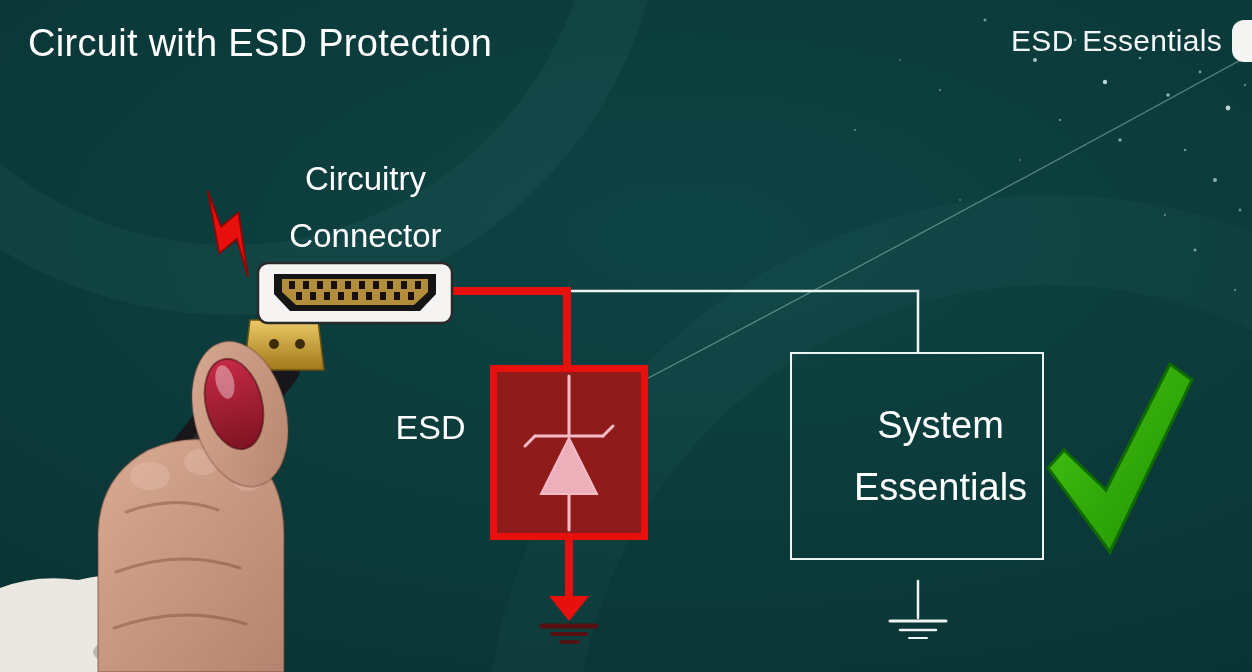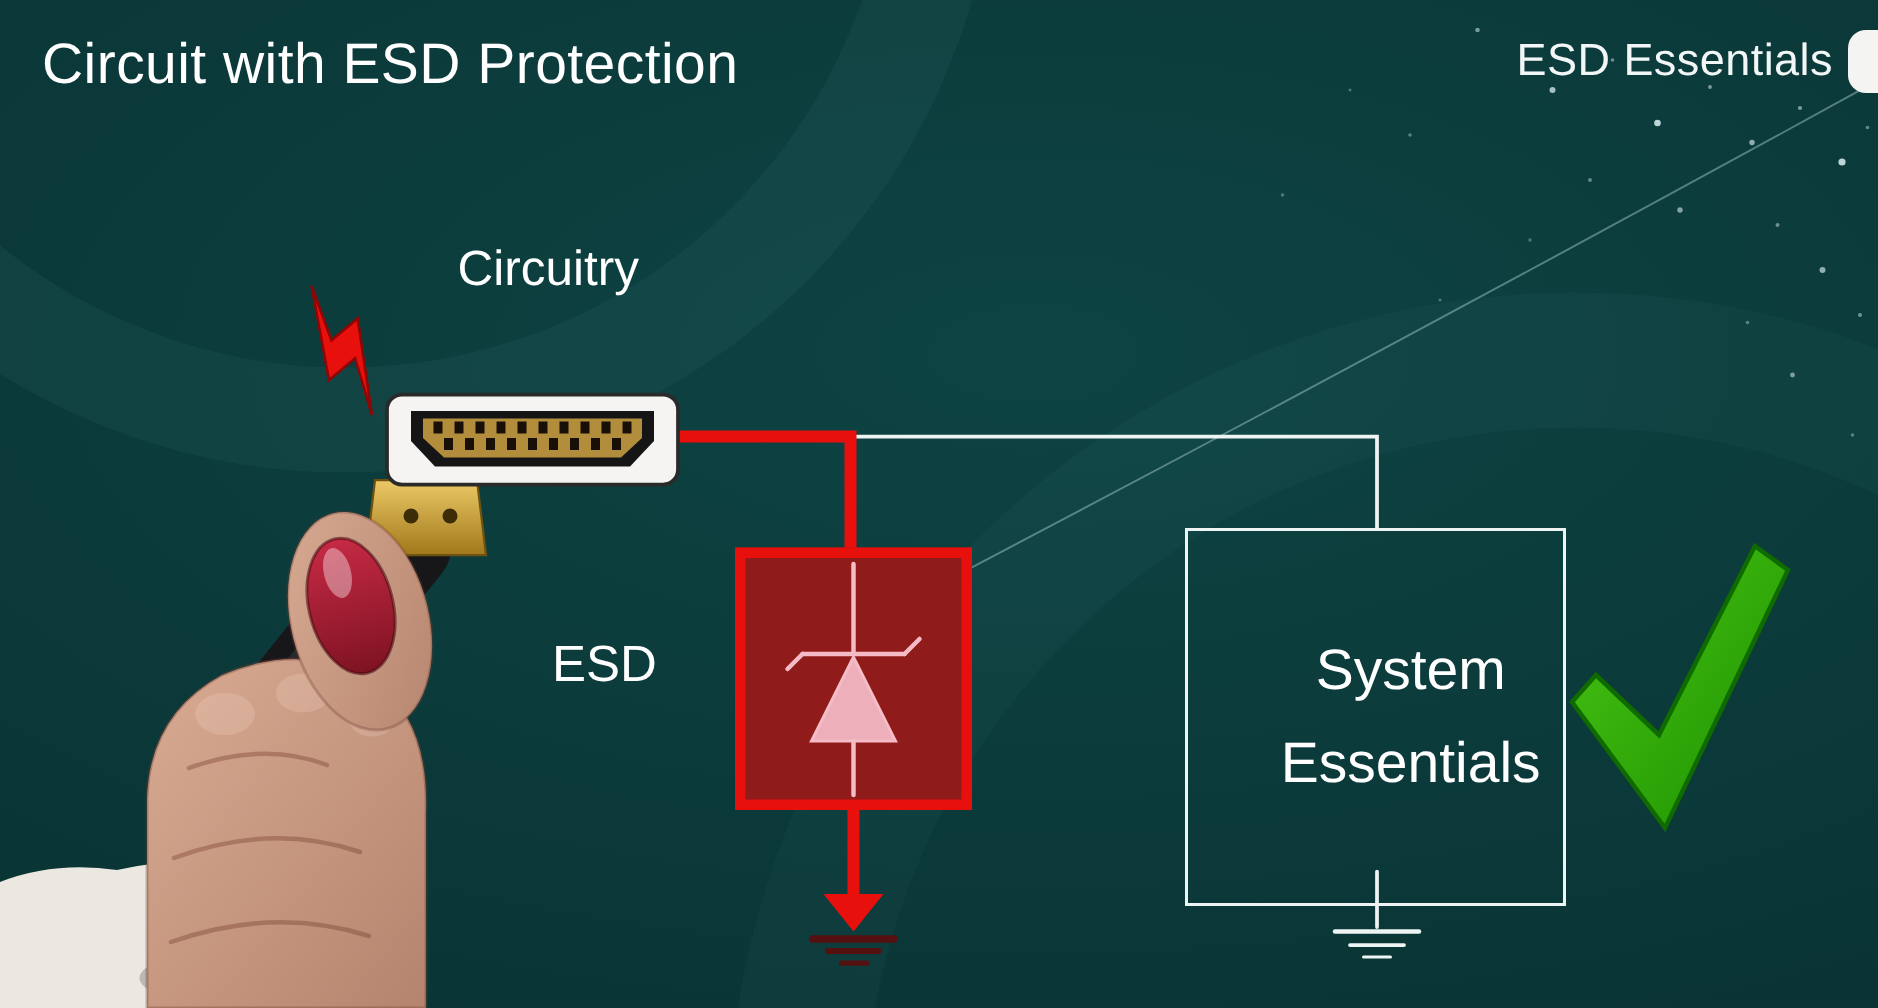--- a/index.html
+++ b/index.html
@@ -20,28 +20,28 @@
   .abs{position:absolute}
   svg{display:block}
 
   .title{left:28px;top:22px;font-size:38px;font-weight:500;color:var(--text);letter-spacing:.3px;}
   .brand{top:20px;right:0;display:flex;align-items:center;}
   .brand-text{font-size:30px;color:#f2f6f6;letter-spacing:.3px;}
   .brand-logo{width:20px;height:42px;background:#f4f4f2;border-radius:12px 0 0 12px;margin-left:10px;}
 
   .connector-label{left:238px;top:150px;width:255px;text-align:center;
     font-size:33px;line-height:57px;color:var(--text);}
-  .diode-label{left:368px;top:414px;width:125px;text-align:left;
+  .diode-label{left:368px;top:398px;width:125px;text-align:center;
     font-size:34px;line-height:58px;color:var(--text);}
 
   .diode-box{left:490px;top:365px;width:158px;height:175px;
     background:var(--diode-fill);border:7px solid var(--accent);}
   .diode-box svg{position:absolute;inset:0;}
 
-  .system-box{left:790px;top:352px;width:254px;height:252px;
+  .system-box{left:790px;top:352px;width:254px;height:208px;
     border:2px solid var(--wire);display:flex;flex-direction:column;
     align-items:center;justify-content:center;color:var(--text);
     font-size:38px;line-height:62px;padding-left:47px;}
 
   .vignette{inset:0;pointer-events:none;
     background:radial-gradient(130% 130% at 52% 40%, rgba(0,0,0,0) 55%, rgba(0,10,10,0.28) 100%);}
 </style>
 </head>
 <body>
 
@@ -183,20 +183,21 @@
 
   <div class="abs title">Circuit with ESD Protection</div>
 
   <div class="abs brand">
     <span class="brand-text">ESD Essentials</span>
     <span class="brand-logo"></span>
   </div>
 
   <div class="abs connector-label">
     <div>Circuitry</div>
+    <div>Connector</div>
   </div>
 
   <div class="abs diode-label">
     <div>ESD</div>
   </div>
 
   <div class="abs system-box">
     <div>System</div>
     <div>Essentials</div>
   </div>

